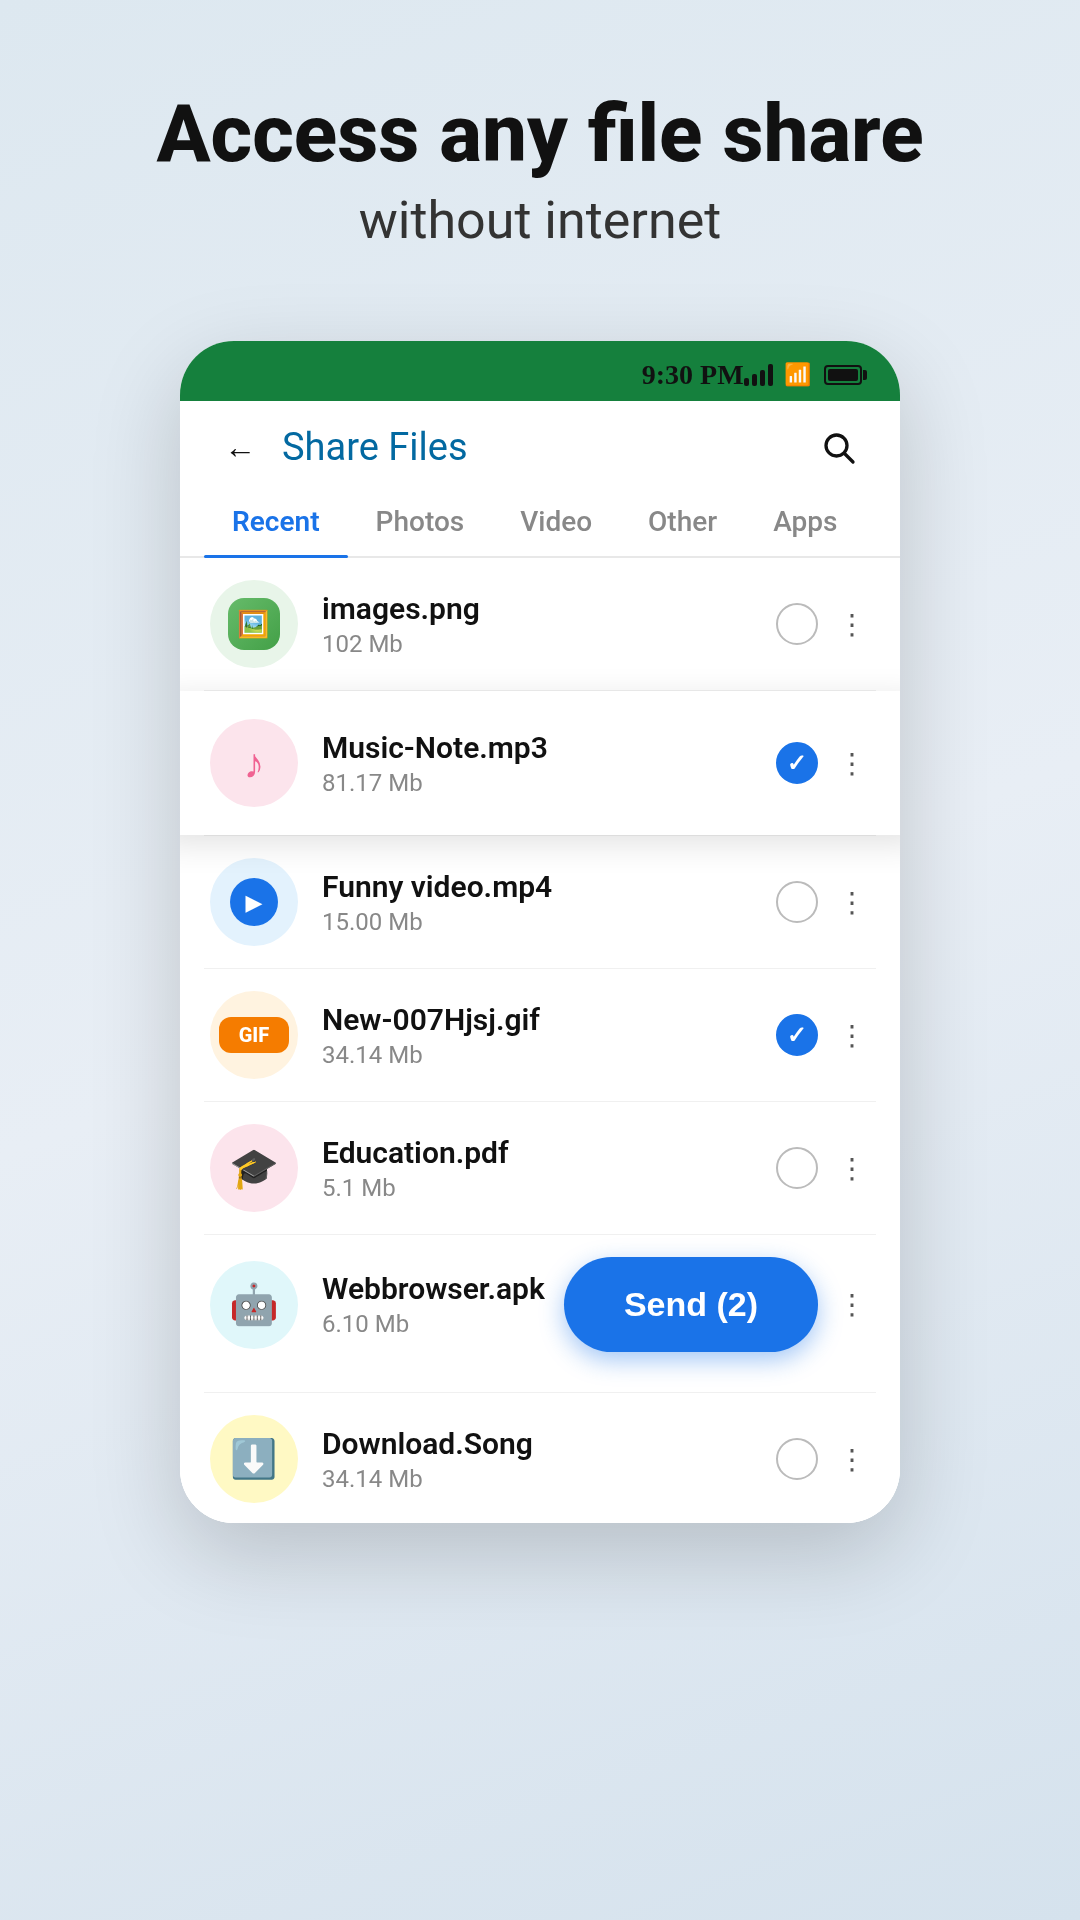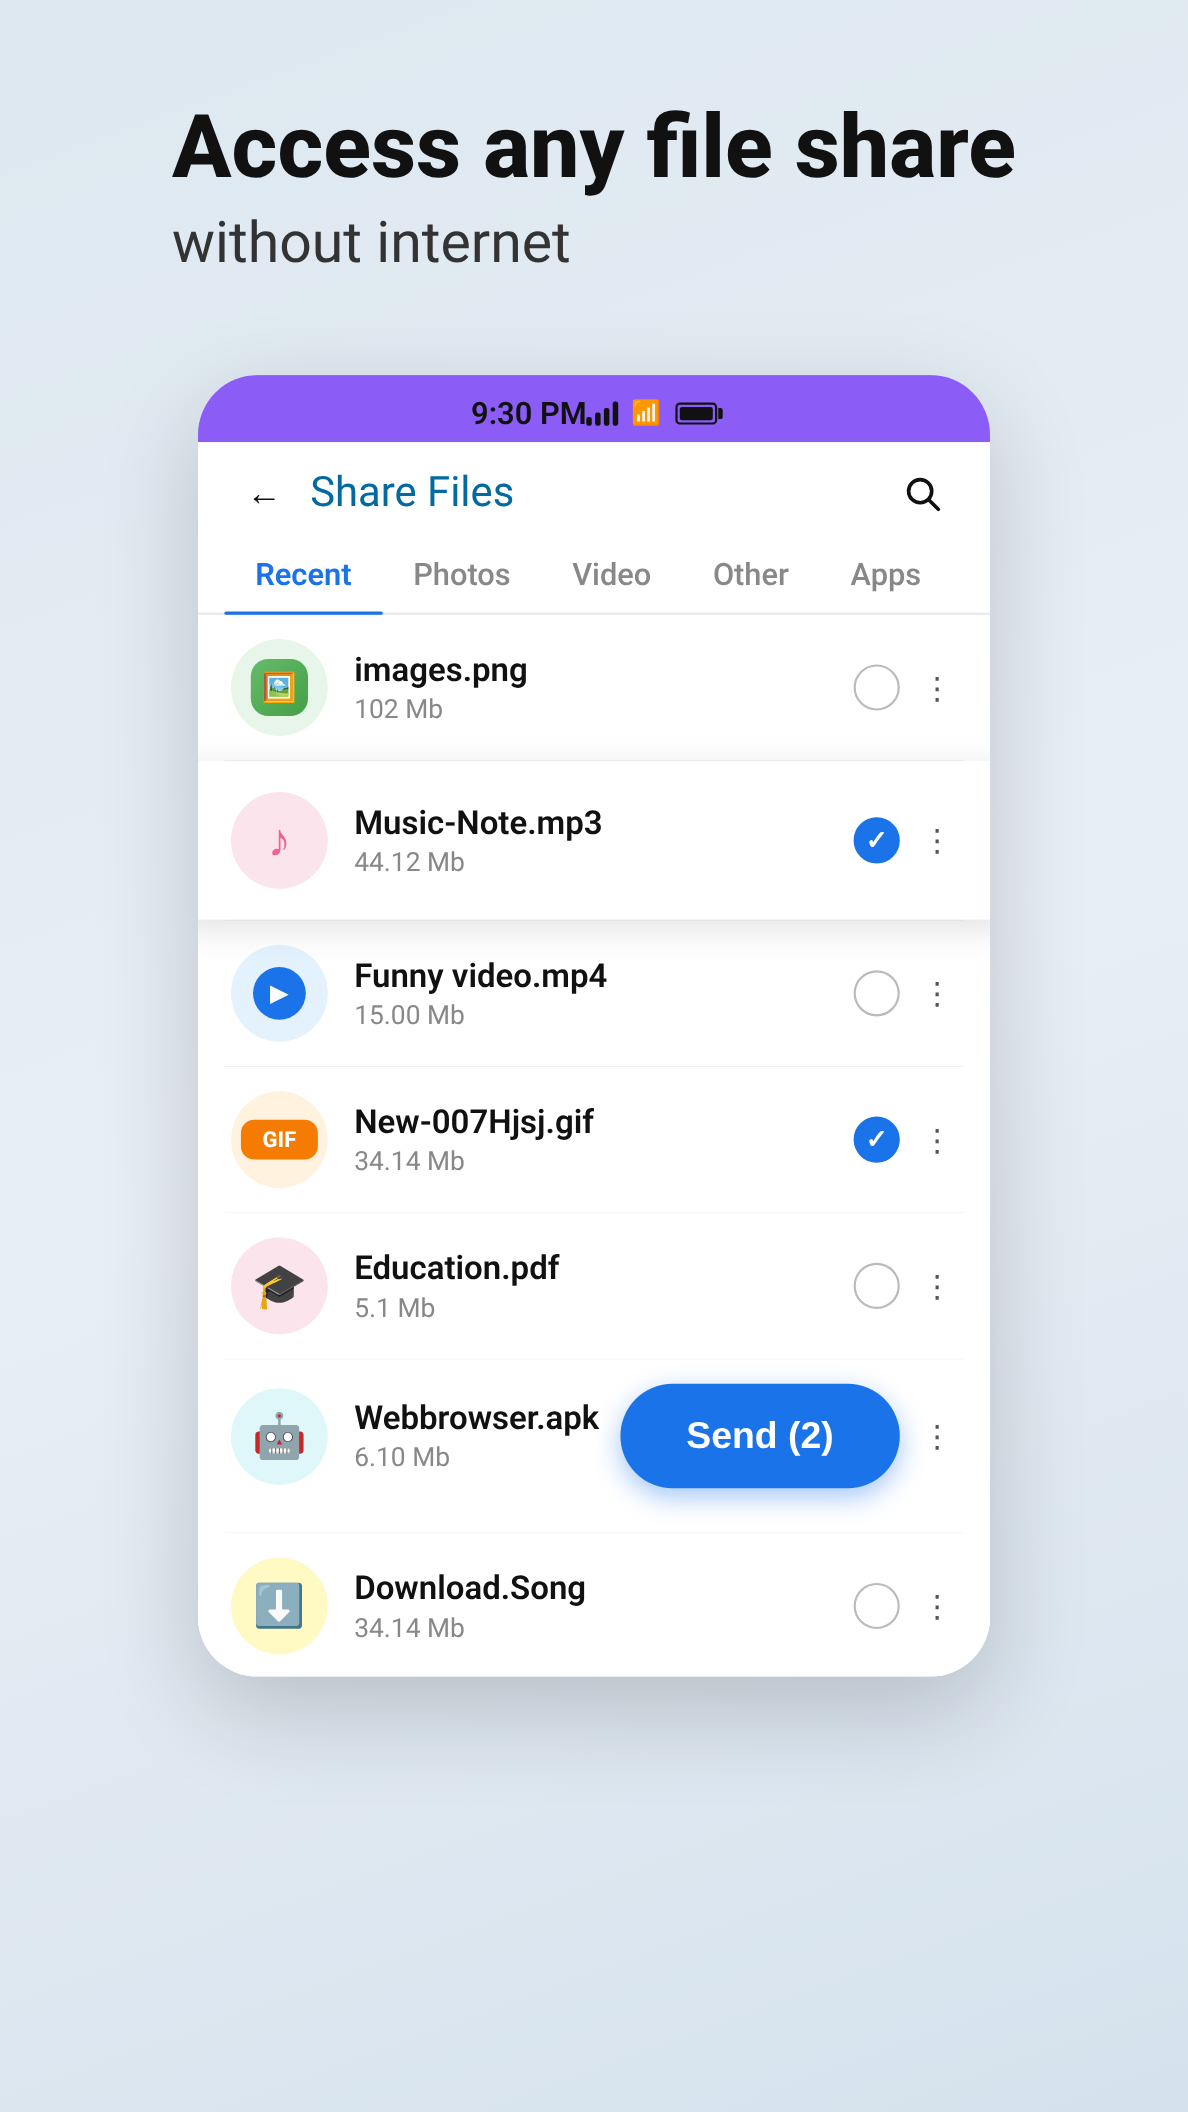--- a/index.html
+++ b/index.html
@@ -11,20 +11,21 @@
       display: flex;
       flex-direction: column;
       align-items: center;
       font-family: -apple-system, BlinkMacSystemFont, 'Segoe UI', Roboto, sans-serif;
       overflow: hidden;
       position: relative;
     }
 
     .hero-text {
       margin-top: 90px;
+      text-align: center;
     }
 
     .hero-title {
       font-size: 80px;
       font-weight: 800;
       color: #111;
       line-height: 1.1;
     }
 
     .hero-subtitle {
@@ -40,24 +41,25 @@
       background: #fff;
       border-radius: 54px;
       box-shadow: 0 30px 90px rgba(0,0,0,0.18);
       overflow: hidden;
       position: relative;
     }
 
     
     .status-bar {
       display: flex;
-      justify-content: center;
+      justify-content: flex-end;
       align-items: center;
       padding: 18px 38px 10px 38px;
-      background: #8b5cf6;
+      background: #15803d;
+      font-family: Liberation Serif, serif;
     }
 
     .status-time {
       font-size: 28px;
       font-weight: 600;
       color: #111;
     }
 
     .status-icons {
       display: flex;
@@ -425,21 +427,21 @@
     </div>
 
     <div class="divider"></div>
 
     <div class="file-item highlighted">
       <div class="file-icon icon-pink" style="background:#fce4ec;">
         <span class="music-icon-inner">♪</span>
       </div>
       <div class="file-info">
         <div class="file-name">Music-Note.mp3</div>
-        <div class="file-size">44.12 Mb</div>
+        <div class="file-size">81.17 Mb</div>
       </div>
       <div class="file-actions">
         <div class="radio-btn checked">
           <span class="check-icon">✓</span>
         </div>
         <div class="more-btn">⋮</div>
       </div>
     </div>
 
     <div class="divider"></div>

